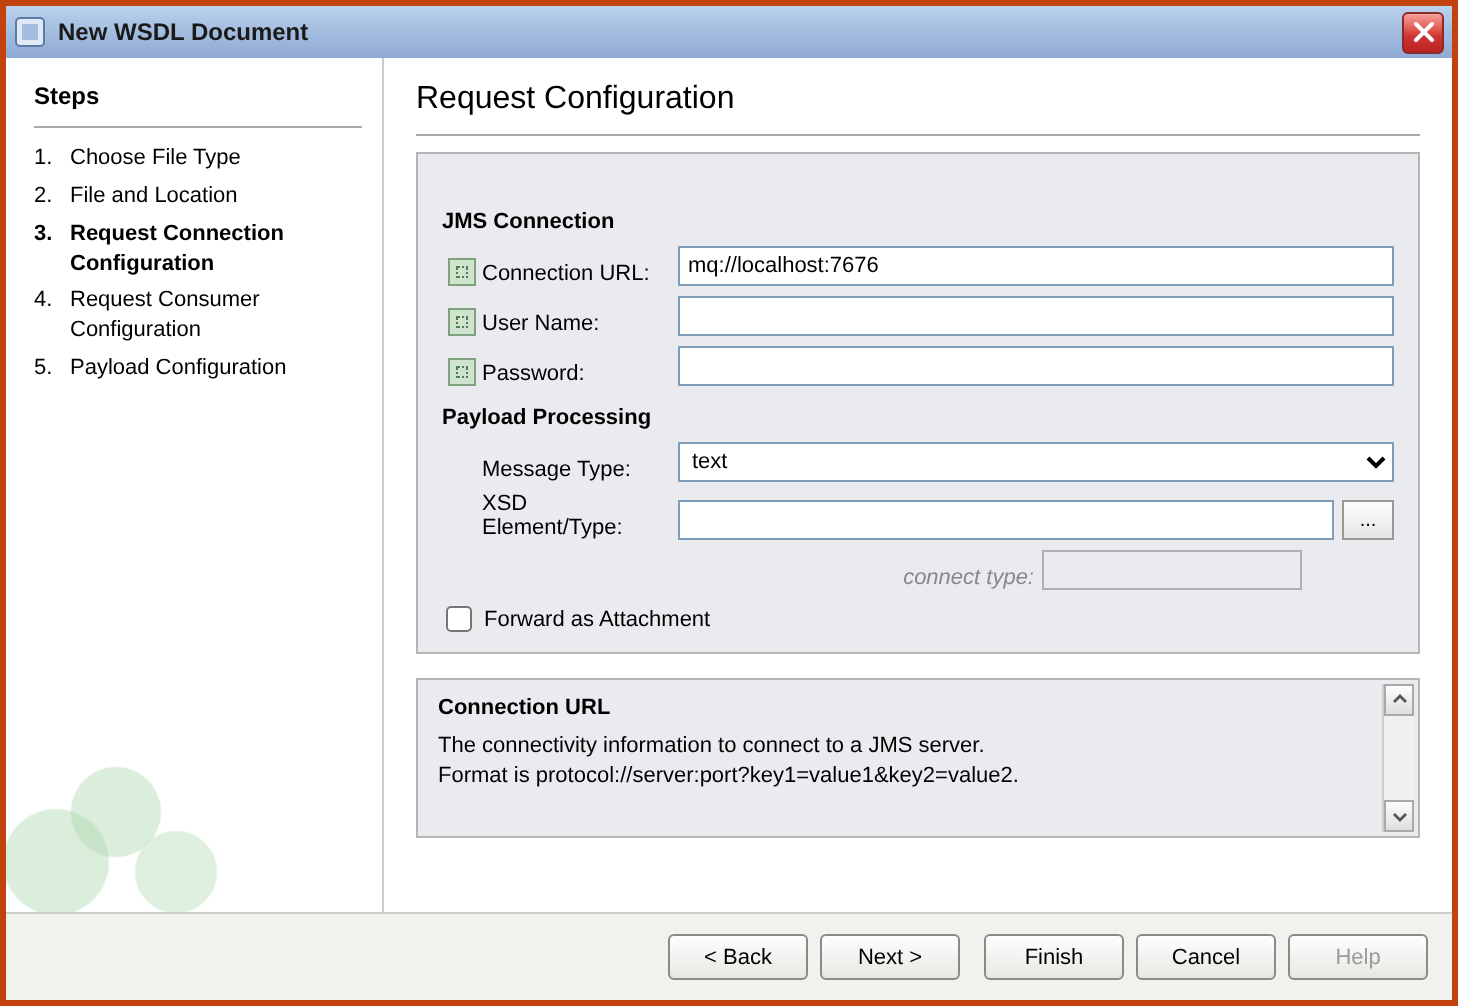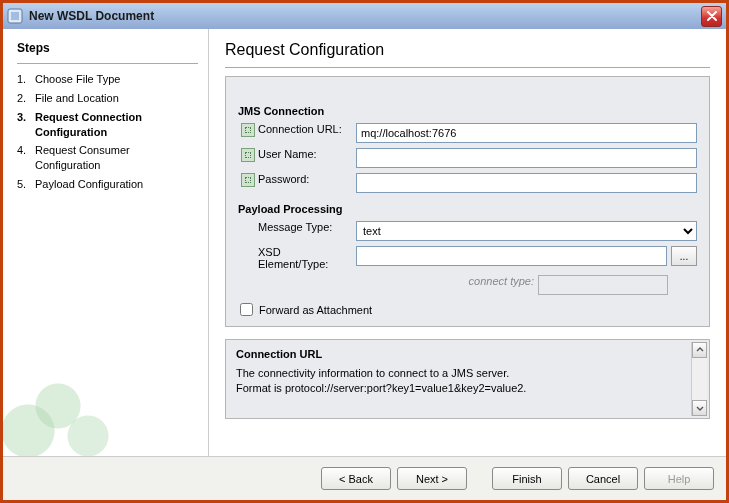--- a/index.html
+++ b/index.html
@@ -43,21 +43,21 @@
     display:flex;align-items:center;justify-content:center;
     cursor:pointer;
   }
   .close-btn svg { width:10px;height:10px; }
   .body-area {
     flex:1;
     display:flex;
     background:#fff;
   }
   .sidebar {
-    width: 206px;
+    width: 189px;
     border-right: 1px solid #ccc;
     padding: 12px 10px 10px 14px;
     display:flex;
     flex-direction:column;
     position:relative;
   }
   .sidebar h3 {
     margin:0 0 8px 0;
     font-size:12px;
     font-weight:bold;
@@ -95,21 +95,21 @@
   .form-panel {
     border:1px solid #b5b5b5;
     background:#e9ebef;
     padding:26px 12px 10px 12px;
     flex-shrink:0;
   }
   .group-label {
     font-weight:bold;font-size:11px;margin:2px 0 6px 0;
   }
   .row {
-    display:flex;align-items:flex-start;margin-bottom:5px;
+    display:flex;align-items:flex-end;margin-bottom:5px;
   }
   .row .icon-cell{
     width:20px;display:flex;justify-content:center;
   }
   .row .lbl-cell{
     width:98px;
     padding-right:4px;
     text-align:left;
   }
   .row .lbl-cell.indent { padding-left:20px;width:118px; }
@@ -170,21 +170,21 @@
   }
   .btn{
     min-width:70px;height:23px;
     border:1px solid #8a8a8a;border-radius:3px;
     background:linear-gradient(#fefefe,#e7e7e3);
     font-family:inherit;font-size:11px;
     cursor:pointer;
     padding:0 10px;
   }
   .btn.disabled{color:#9a9a9a;cursor:default;}
-  .divider-after { margin-left:19px; }
+  .divider-after { margin-left:6px; }
 </style>
 </head>
 <body>
 
 <div class="window">
 
   <div class="titlebar">
     <span class="app-icon">
       <svg viewBox="0 0 16 16">
           <rect x="1" y="1" width="14" height="14" rx="2" fill="#dfe8f5" stroke="#5b7aa8"></rect>

